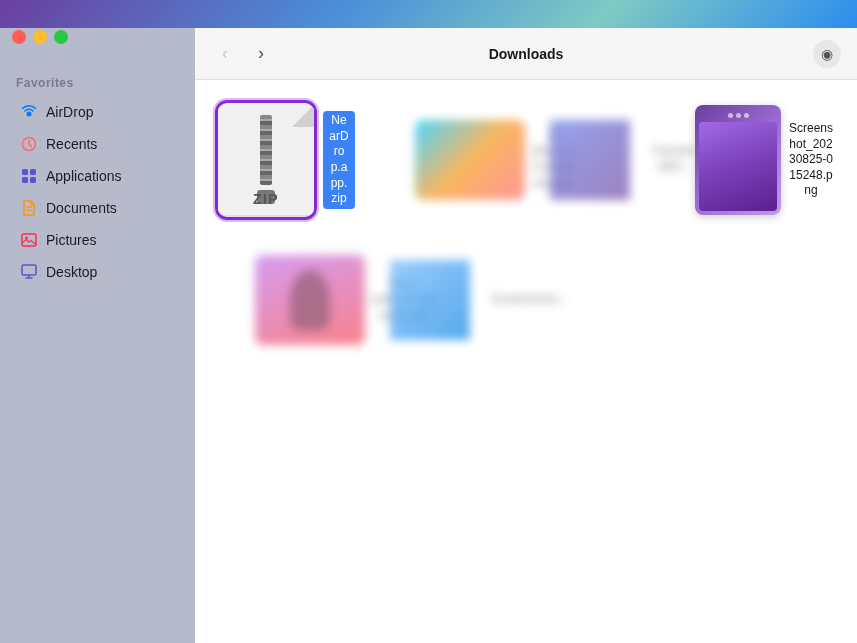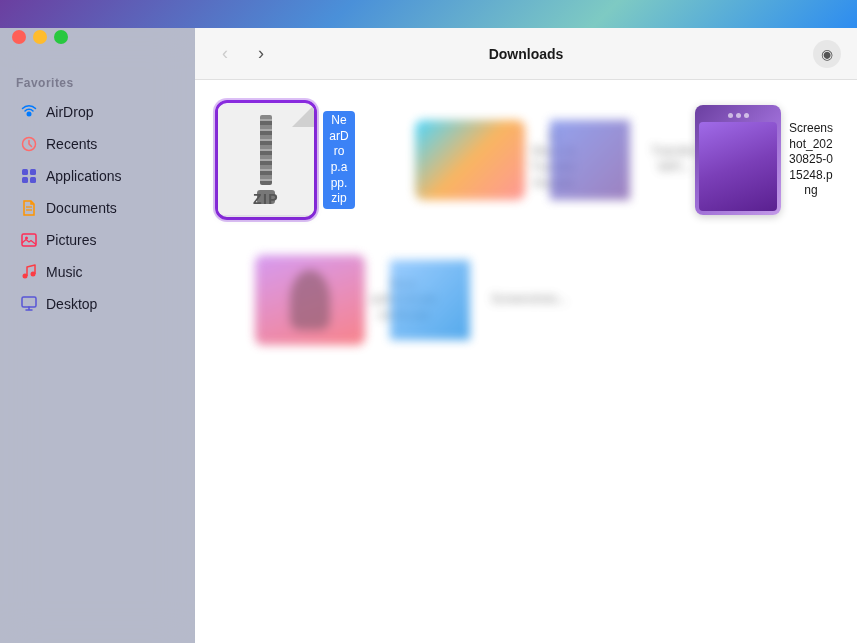--- a/index.html
+++ b/index.html
@@ -457,30 +457,20 @@
         <svg width="16" height="16" viewBox="0 0 16 16" fill="none">
           <rect x="1" y="2" width="14" height="12" rx="1.5" stroke="currentColor" stroke-width="1.5"></rect>
           <circle cx="5.5" cy="6" r="1.5" fill="currentColor"></circle>
           <path d="M1 11l4-3.5 3 2.5 2-1.5 5 4" stroke="currentColor" stroke-width="1.2" fill="none"></path>
         </svg>
       </div>
       <span class="sidebar-item-label">Pictures</span>
     </div>
 
 
-    <div class="sidebar-item">
-      <div class="sidebar-item-icon icon-music">
-        <svg width="14" height="16" viewBox="0 0 14 16" fill="currentColor">
-          <path d="M5 12V3l8-2v9" fill="none" stroke="currentColor" stroke-width="1.5" stroke-linejoin="round"></path>
-          <circle cx="3" cy="12" r="2.5"></circle>
-          <circle cx="11" cy="10" r="2.5"></circle>
-        </svg>
-      </div>
-      <span class="sidebar-item-label">Music</span>
-    </div>
 
 
     <div class="sidebar-item">
       <div class="sidebar-item-icon icon-desktop">
         <svg width="16" height="16" viewBox="0 0 16 16" fill="none">
           <rect x="1" y="1" width="14" height="10" rx="1.5" stroke="currentColor" stroke-width="1.5"></rect>
           <path d="M5 14h6M8 11v3" stroke="currentColor" stroke-width="1.5" stroke-linecap="round"></path>
         </svg>
       </div>
       <span class="sidebar-item-label">Desktop</span>

